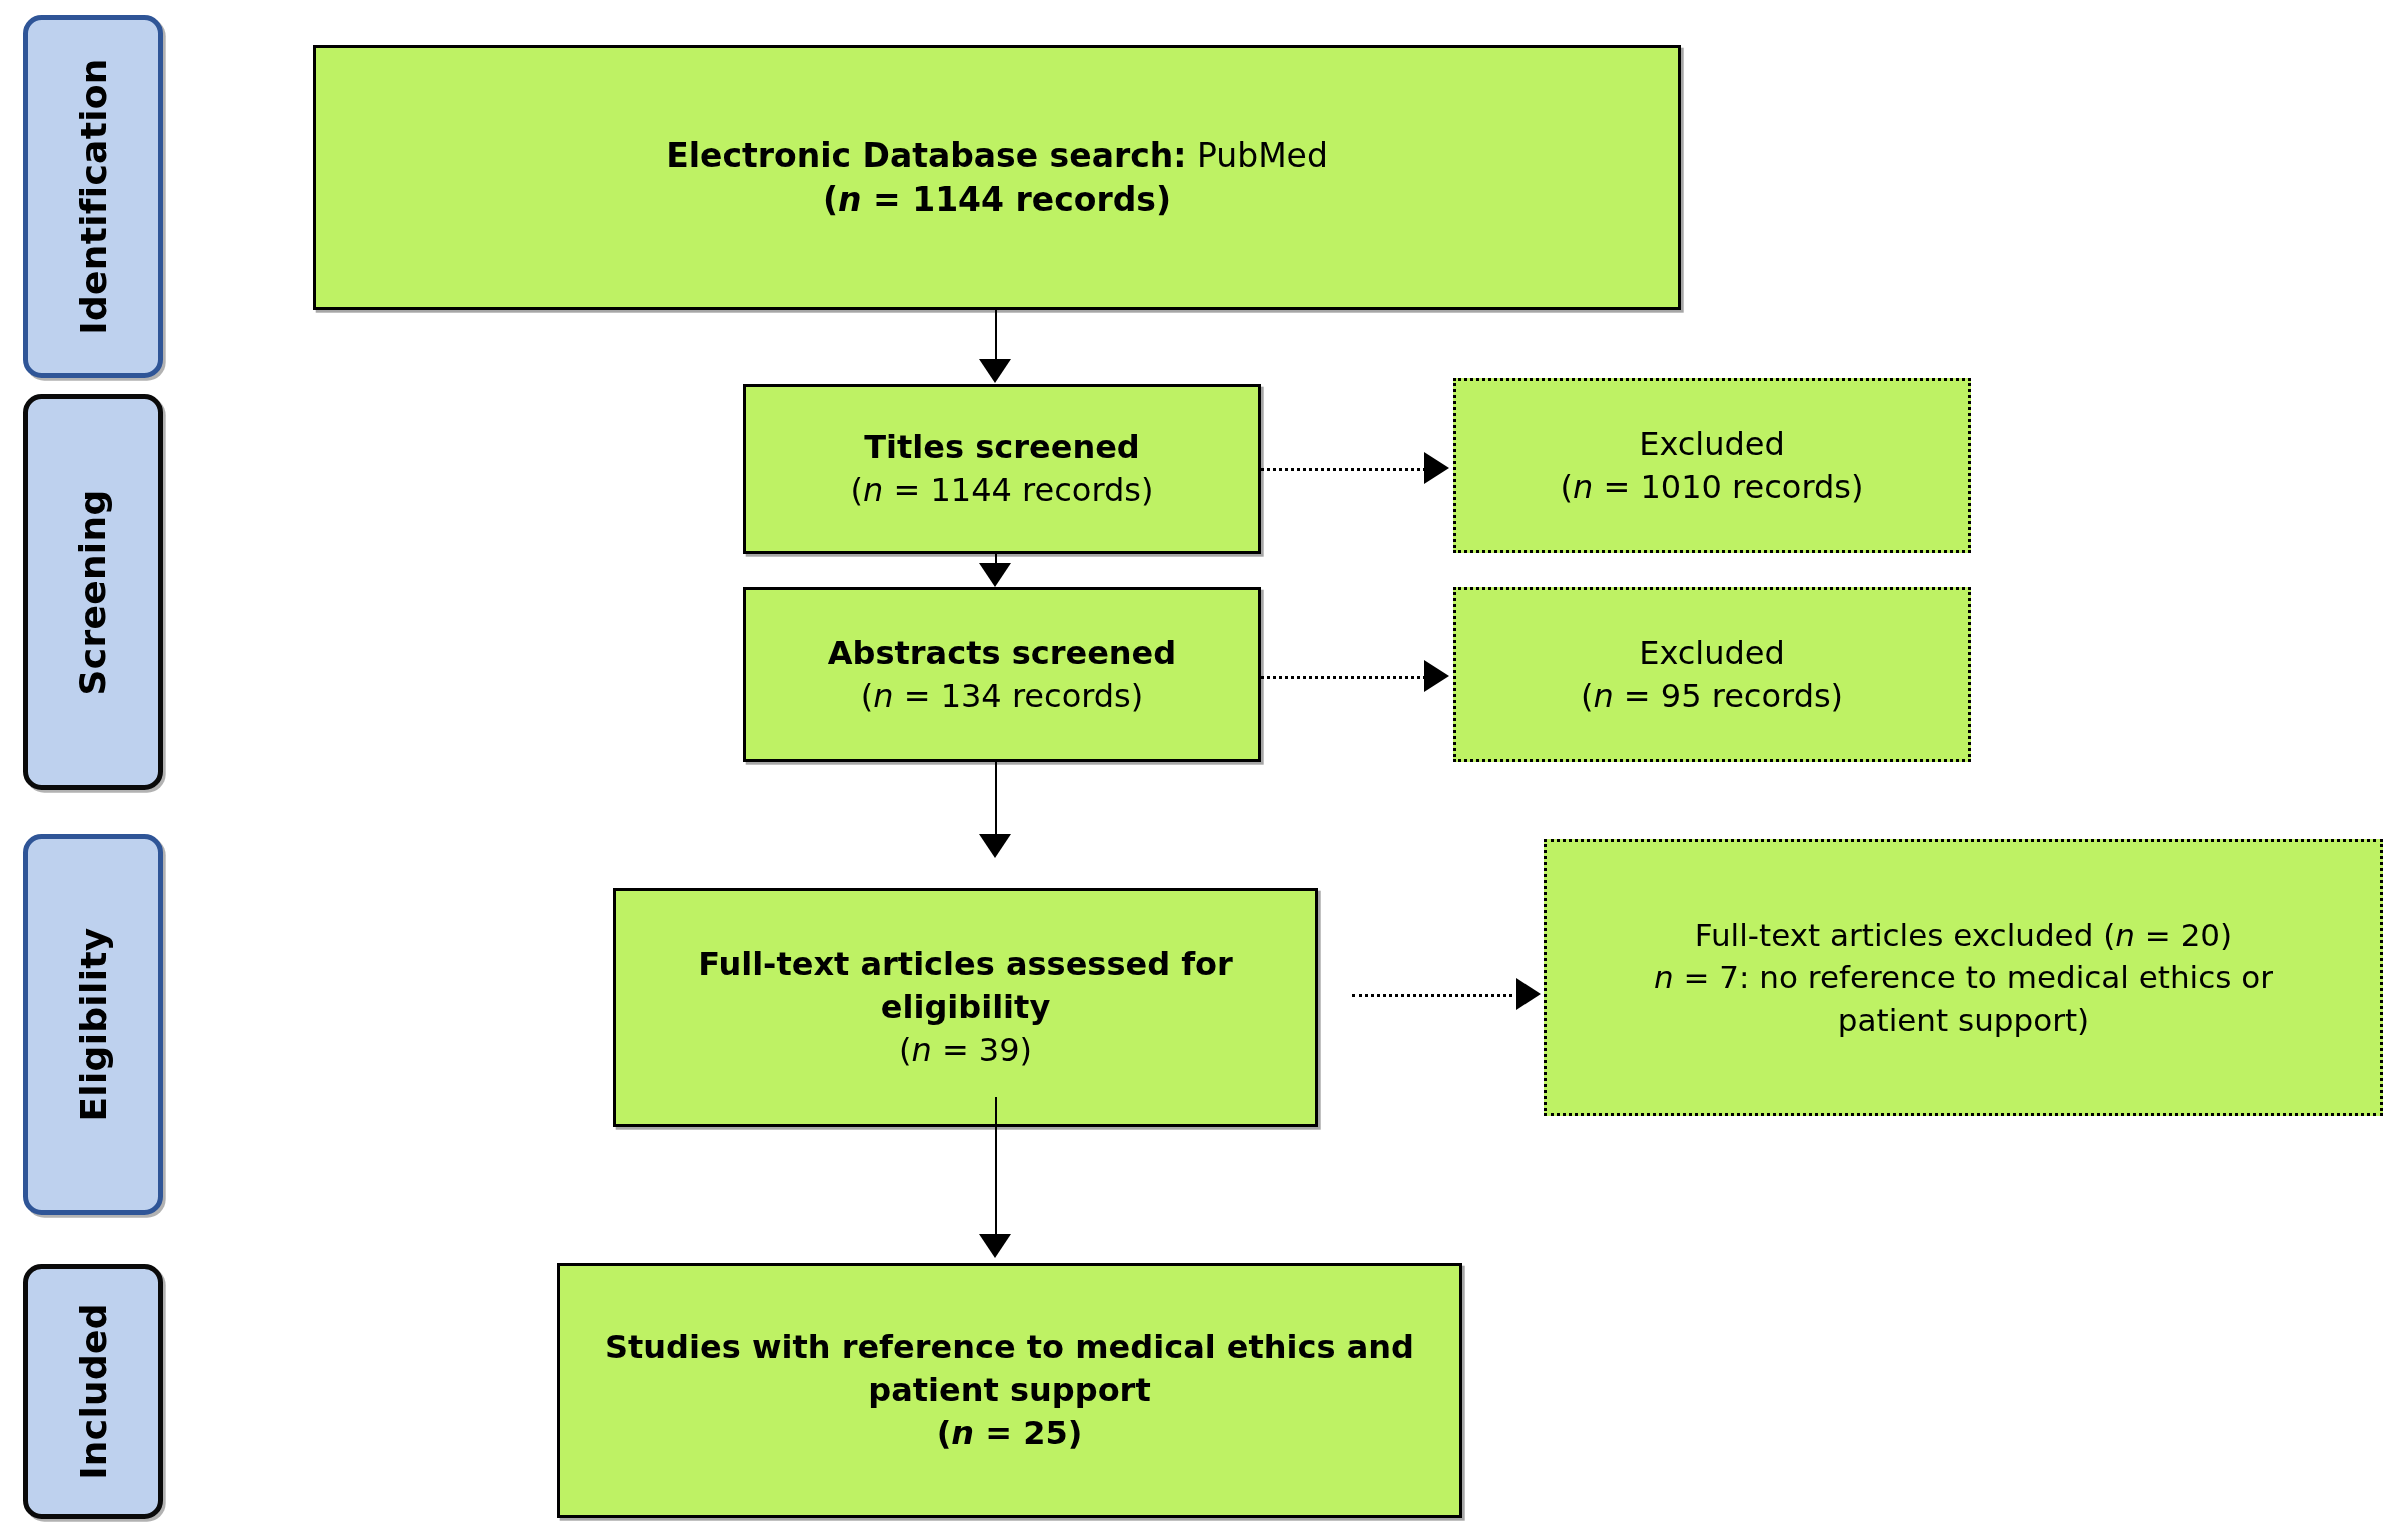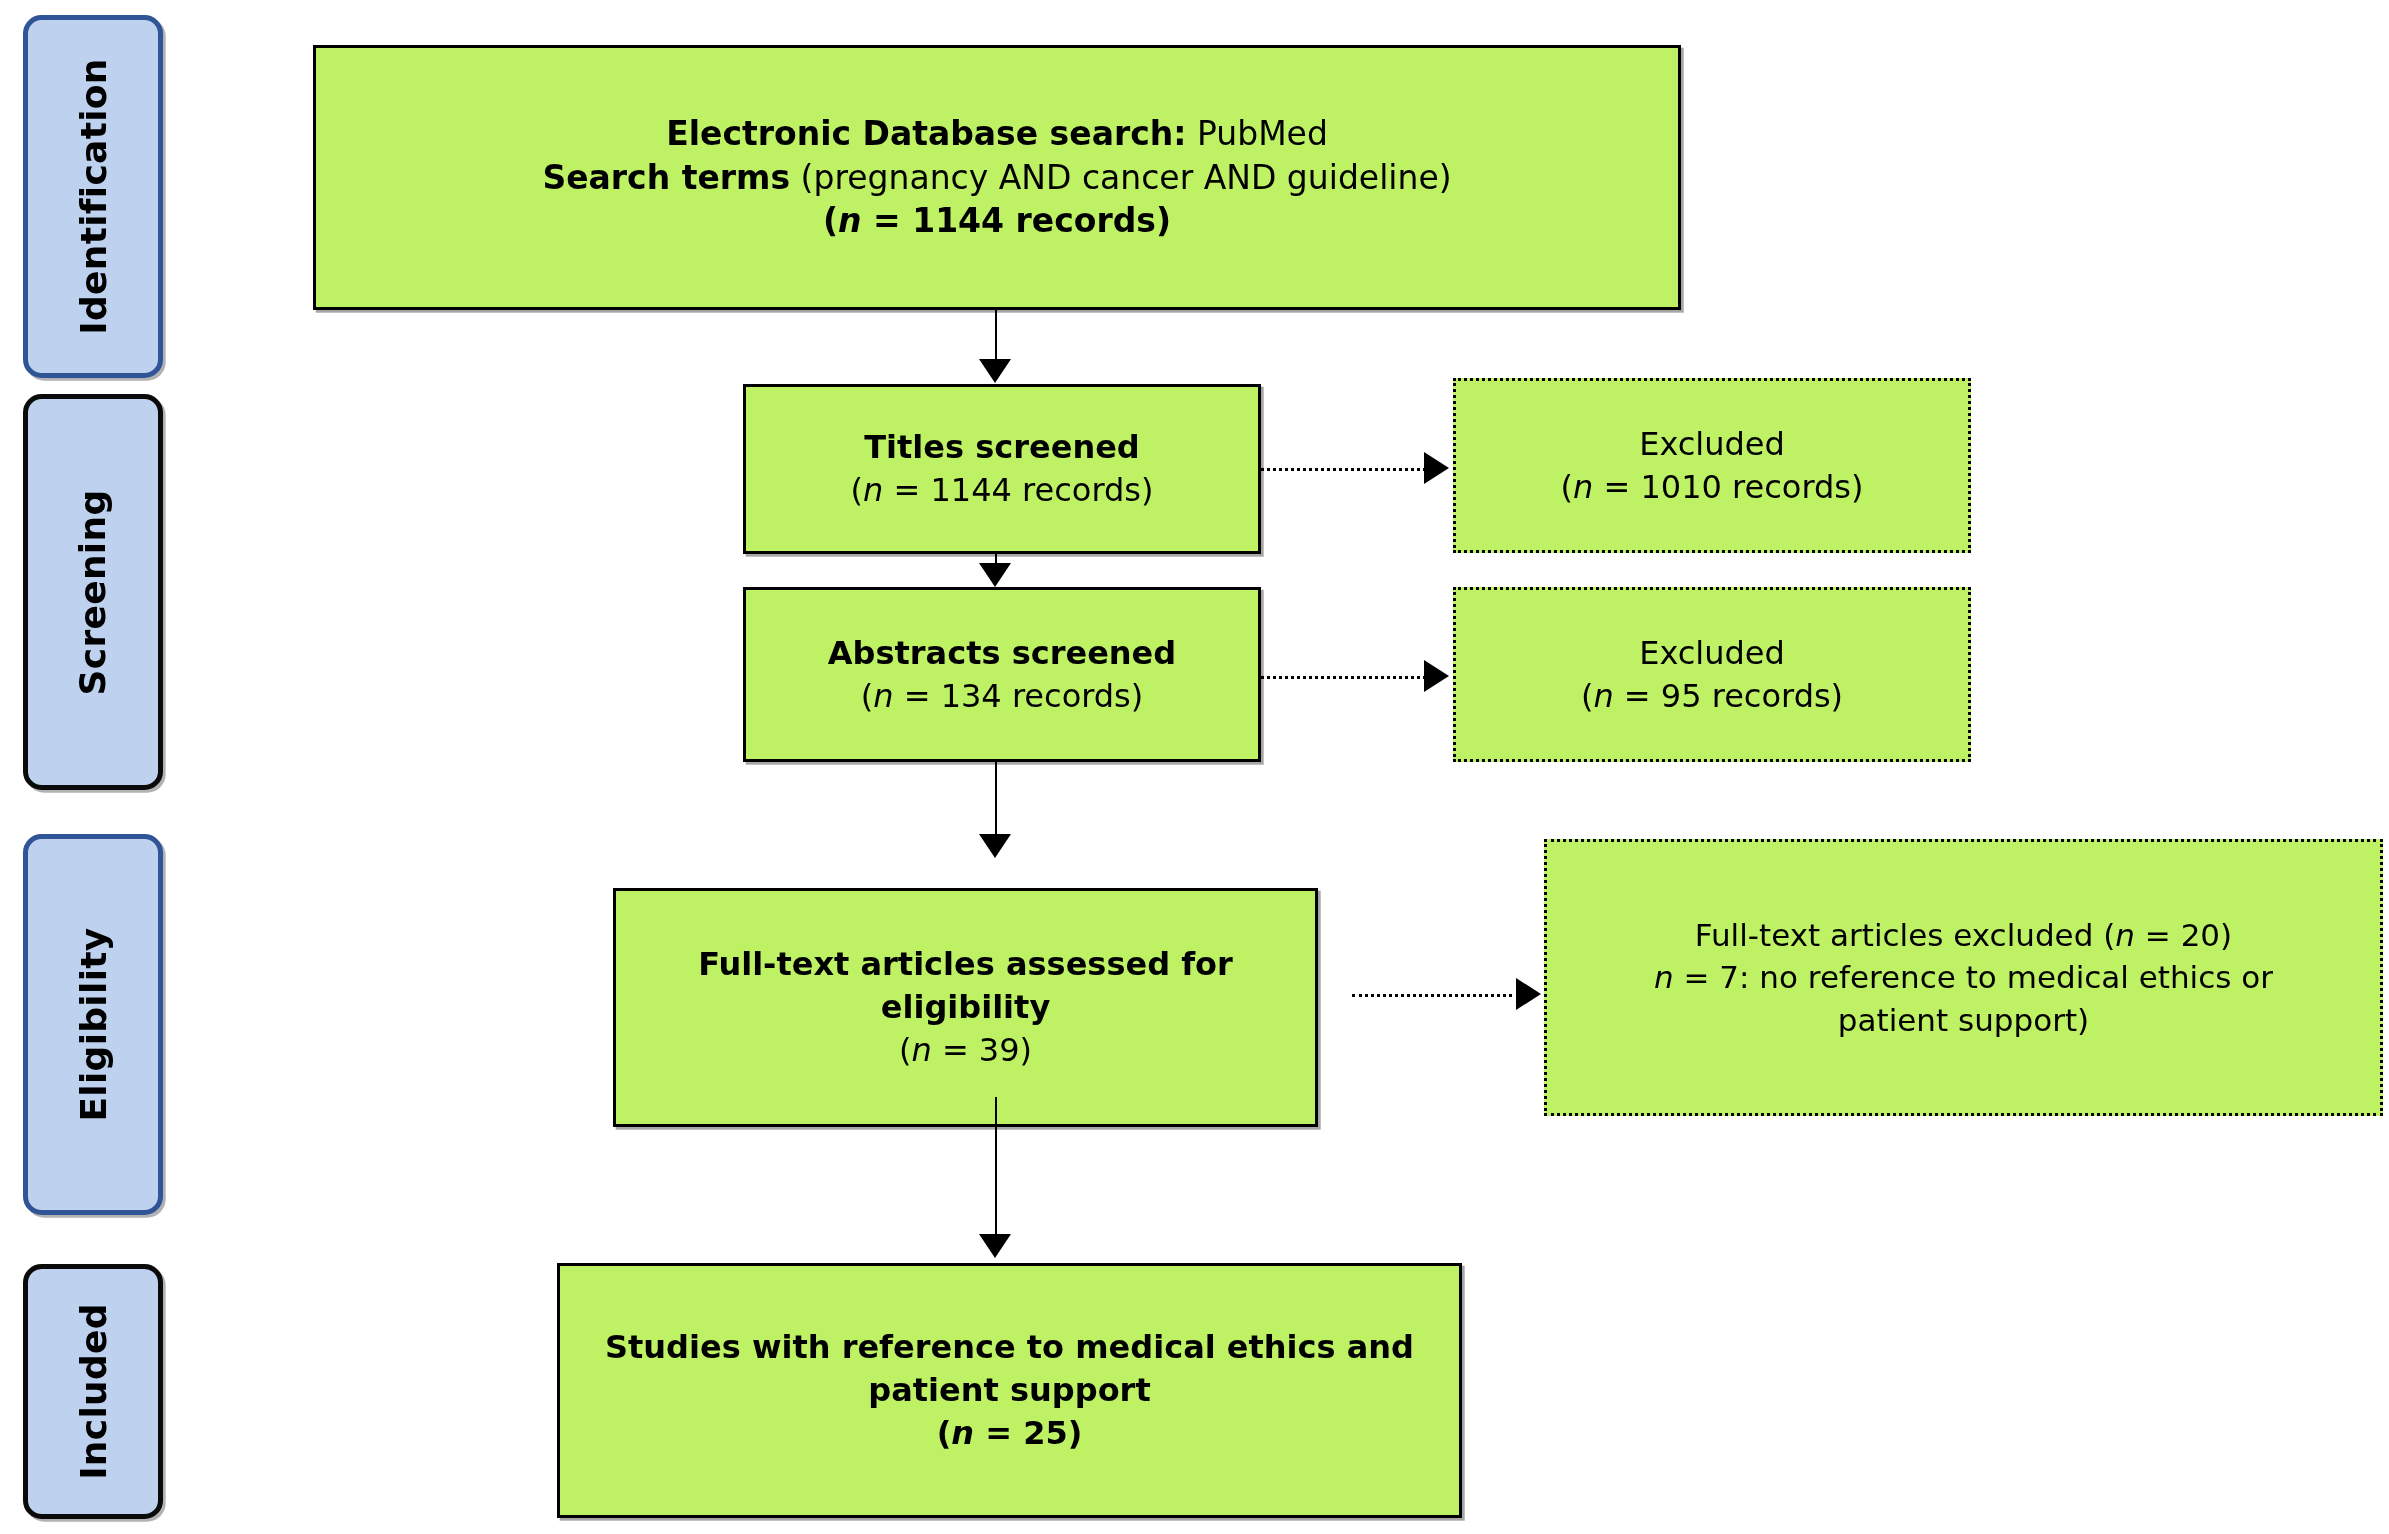--- a/index.html
+++ b/index.html
@@ -101,21 +101,20 @@
   <div class="stage-pill blue" style="left:23px; top:834px; width:140px; height:381px;">
     <span class="stage-label">Eligibility</span>
   </div>
 
   <div class="stage-pill black" style="left:23px; top:1264px; width:140px; height:255px;">
     <span class="stage-label">Included</span>
   </div>
 
   <div class="flowbox solid" style="left:313px; top:45px; width:1368px; height:265px;">
     <span class="line t-lg"><span class="b">Electronic Database search:</span><span> PubMed</span></span>
-    <span class="line t-lg"><span class="b">Search terms</span><span> (pregnancy AND cancer AND guideline)</span></span>
     <span class="line t-lg b"><span>(</span><span class="i">n</span><span> = 1144 records)</span></span>
   </div>
 
   <div class="vline" style="left:995px; top:310px; height:55px;"></div>
   <div class="varrow" style="left:979px; top:359px;"></div>
 
   <div class="flowbox solid" style="left:743px; top:384px; width:518px; height:170px;align-items:center;">
     <span class="line t-md b">Titles screened</span>
     <span class="line t-md"><span>(</span><span class="i">n</span><span> = 1144 records)</span></span>
   </div>

